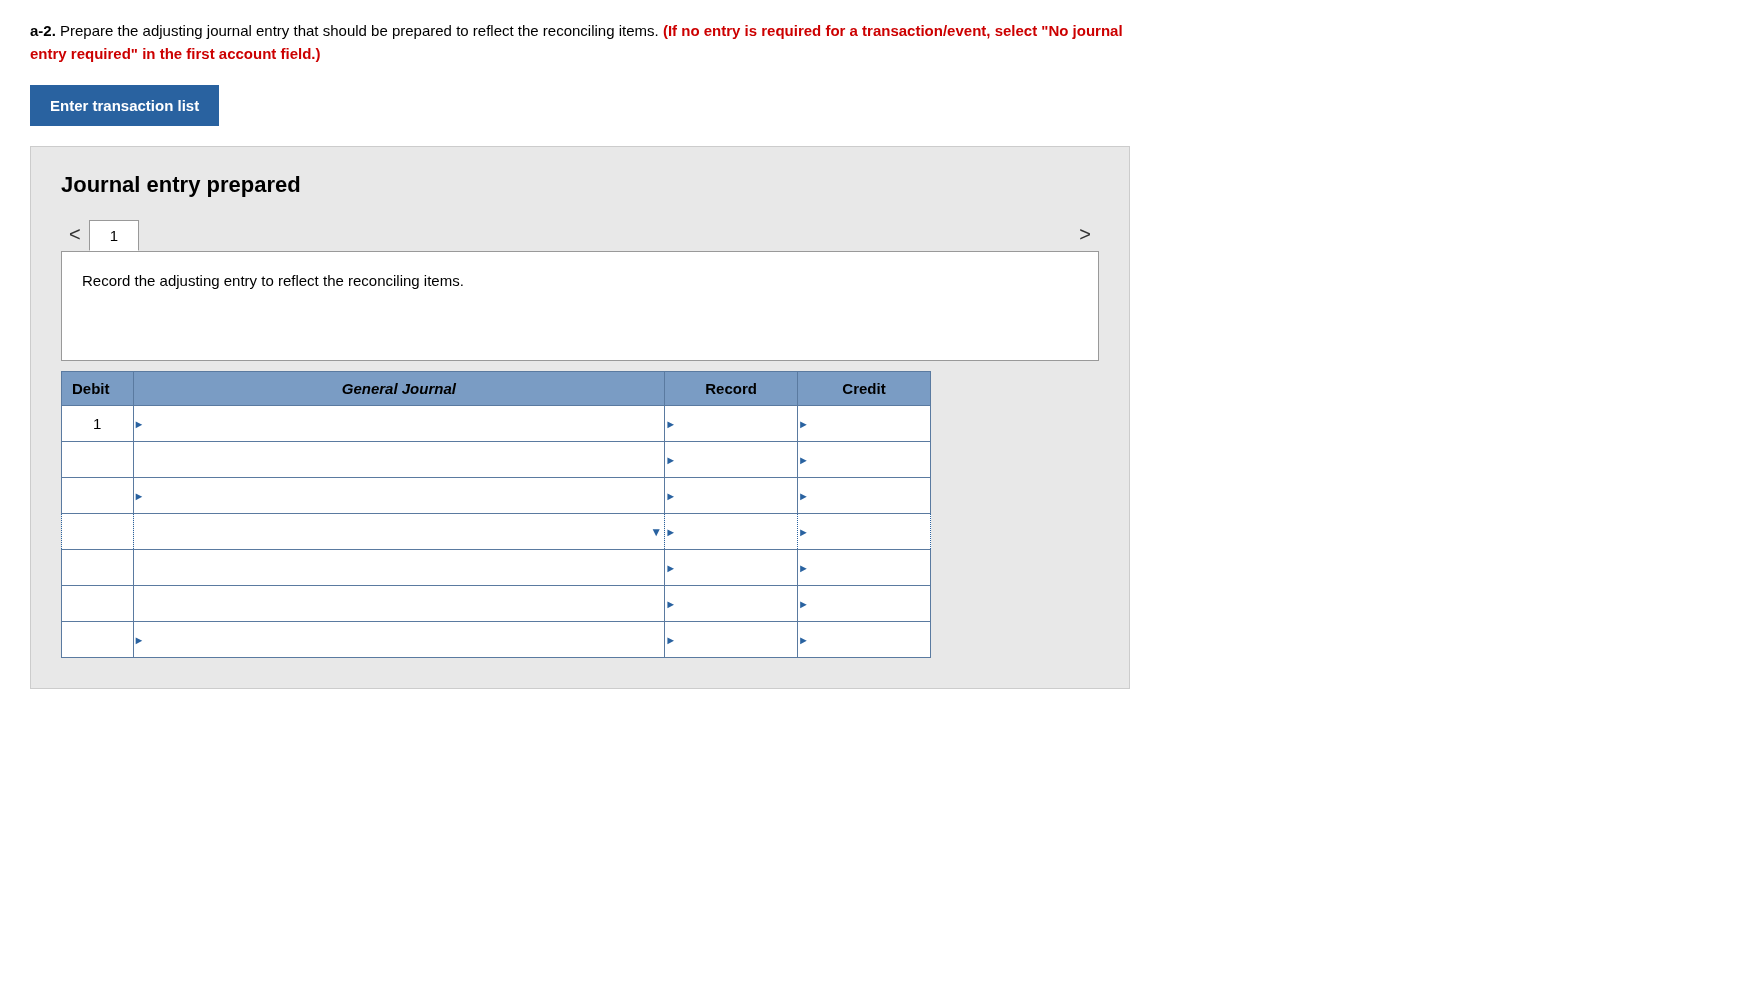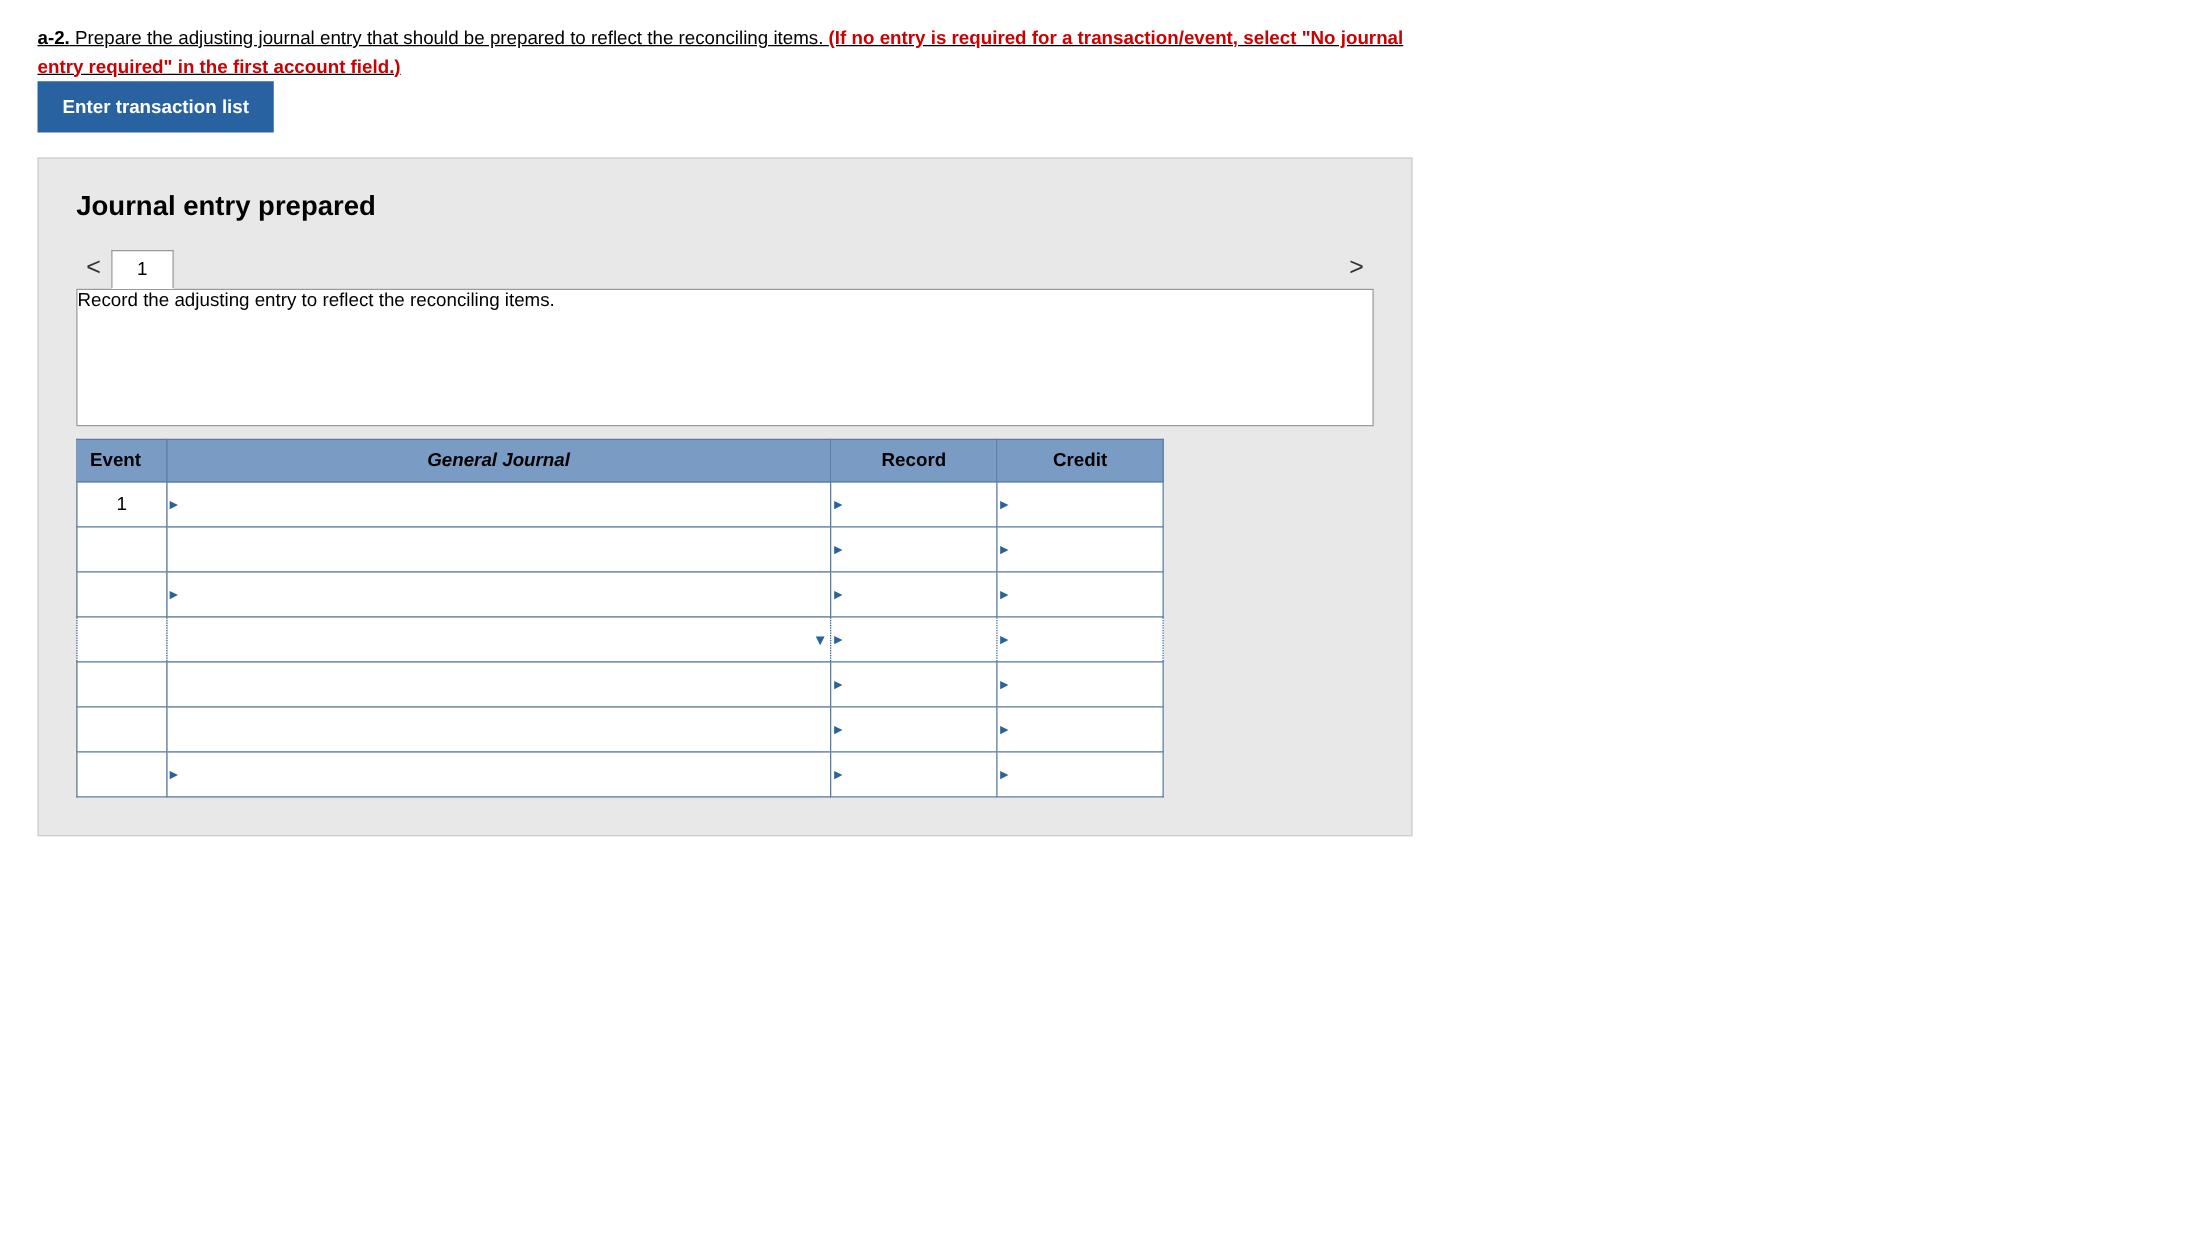--- a/index.html
+++ b/index.html
@@ -6,22 +6,22 @@
     body {
       font-family: Arial, sans-serif;
       font-size: 15px;
       background: #fff;
       color: #000;
       padding: 20px 30px;
     }
     .instructions {
       font-size: 15px;
       line-height: 1.5;
+      margin-bottom: 20px;
       max-width: 1100px;
-      text-decoration: underline;
     }
     .instructions .bold-red {
       color: #cc0000;
       font-weight: bold;
     }
     .instructions .bold-black {
       font-weight: bold;
     }
     .view-btn {
       background-color: #2962a0;
@@ -78,20 +78,21 @@
     }
     .tab-item.active {
       background: #fff;
       border-bottom: 1px solid #fff;
       position: relative;
       z-index: 1;
     }
     .tab-content-box {
       background: #fff;
       border: 1px solid #999;
+      padding: 20px;
       min-height: 110px;
       margin-bottom: 10px;
     }
     .tab-content-box p {
       font-size: 15px;
       color: #000;
     }
     .note-text {
       color: #cc0000;
       font-size: 14px;
@@ -216,21 +217,21 @@
   </div>
 
   <div class="tab-content-box">
     <p>Record the adjusting entry to reflect the reconciling items.</p>
   </div>
 
 
   <table class="journal-table">
     <thead>
       <tr>
-        <th class="event-col">Event</th>
+        <th class="event-col">Debit</th>
         <th class="gj-col">General Journal</th>
         <th class="debit-col">Record</th>
         <th class="credit-col">Credit</th>
       </tr>
     </thead>
     <tbody>
 
       <tr>
         <td class="event-cell">1</td>
         <td class="gj-cell">

